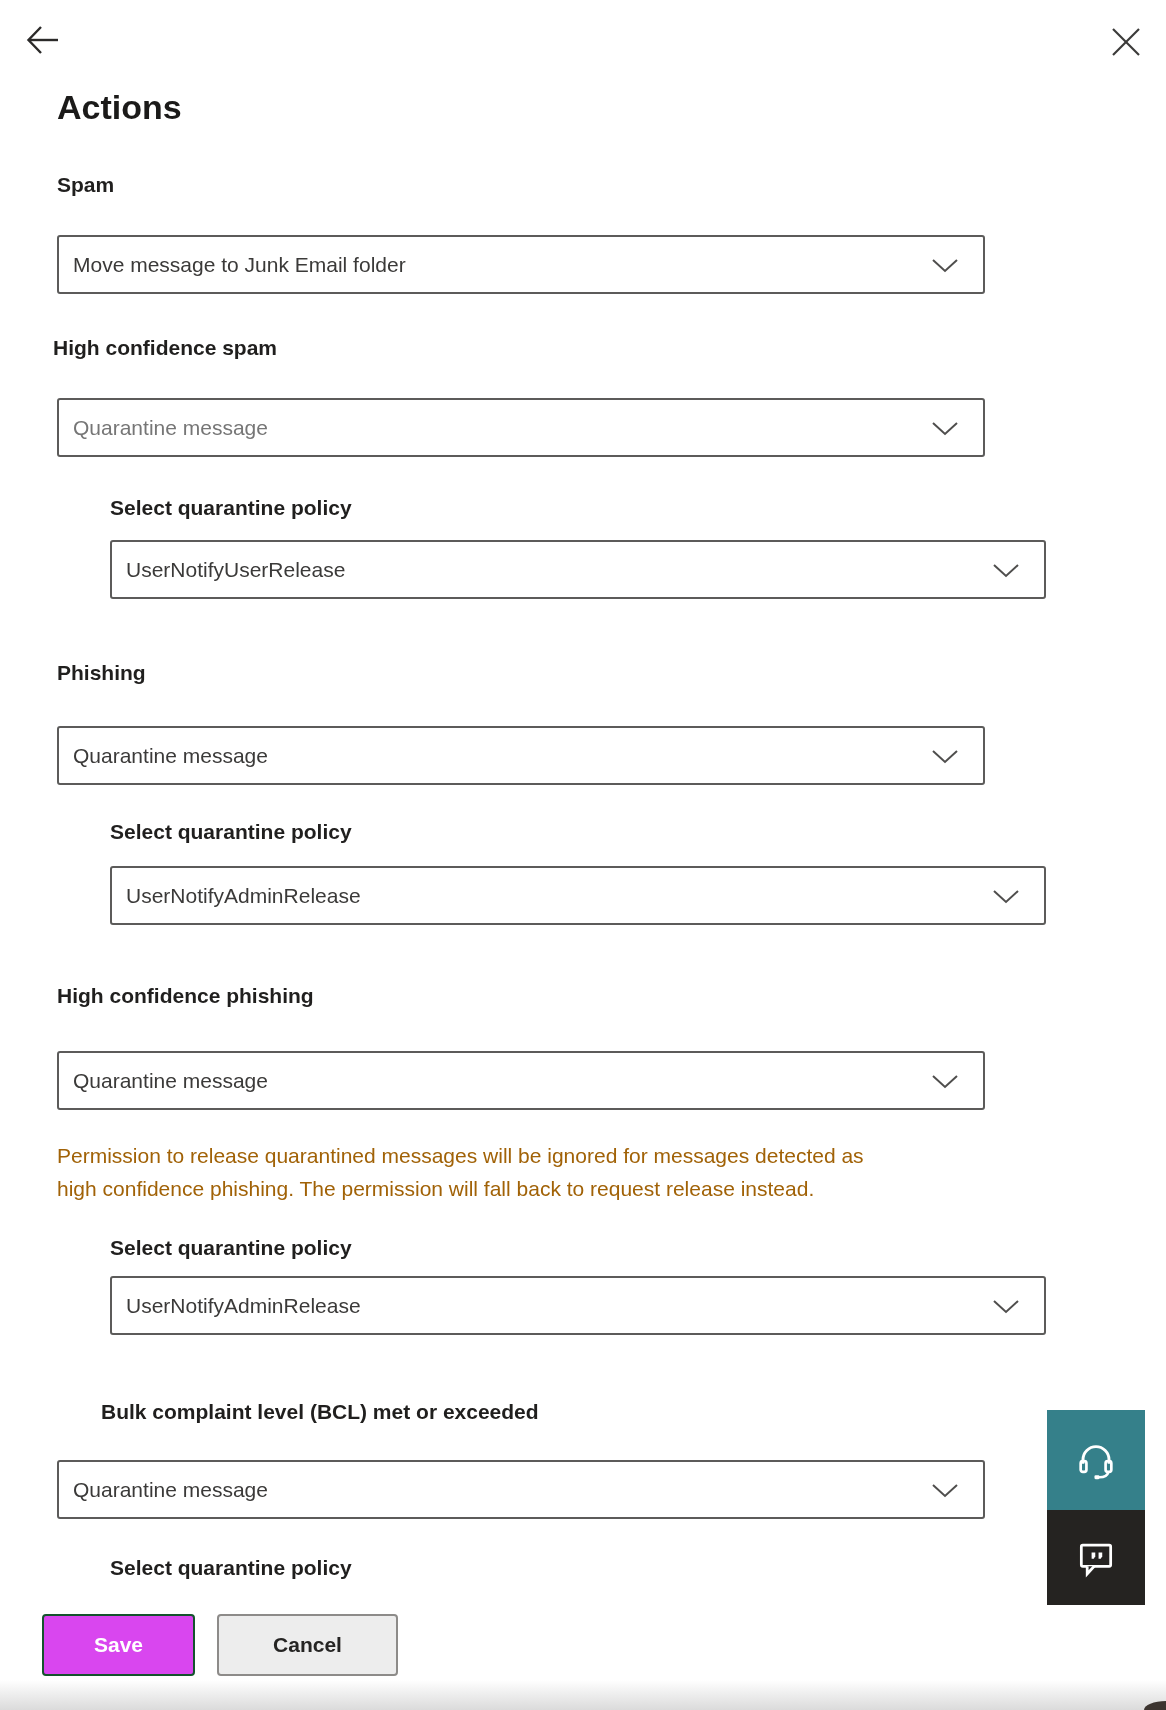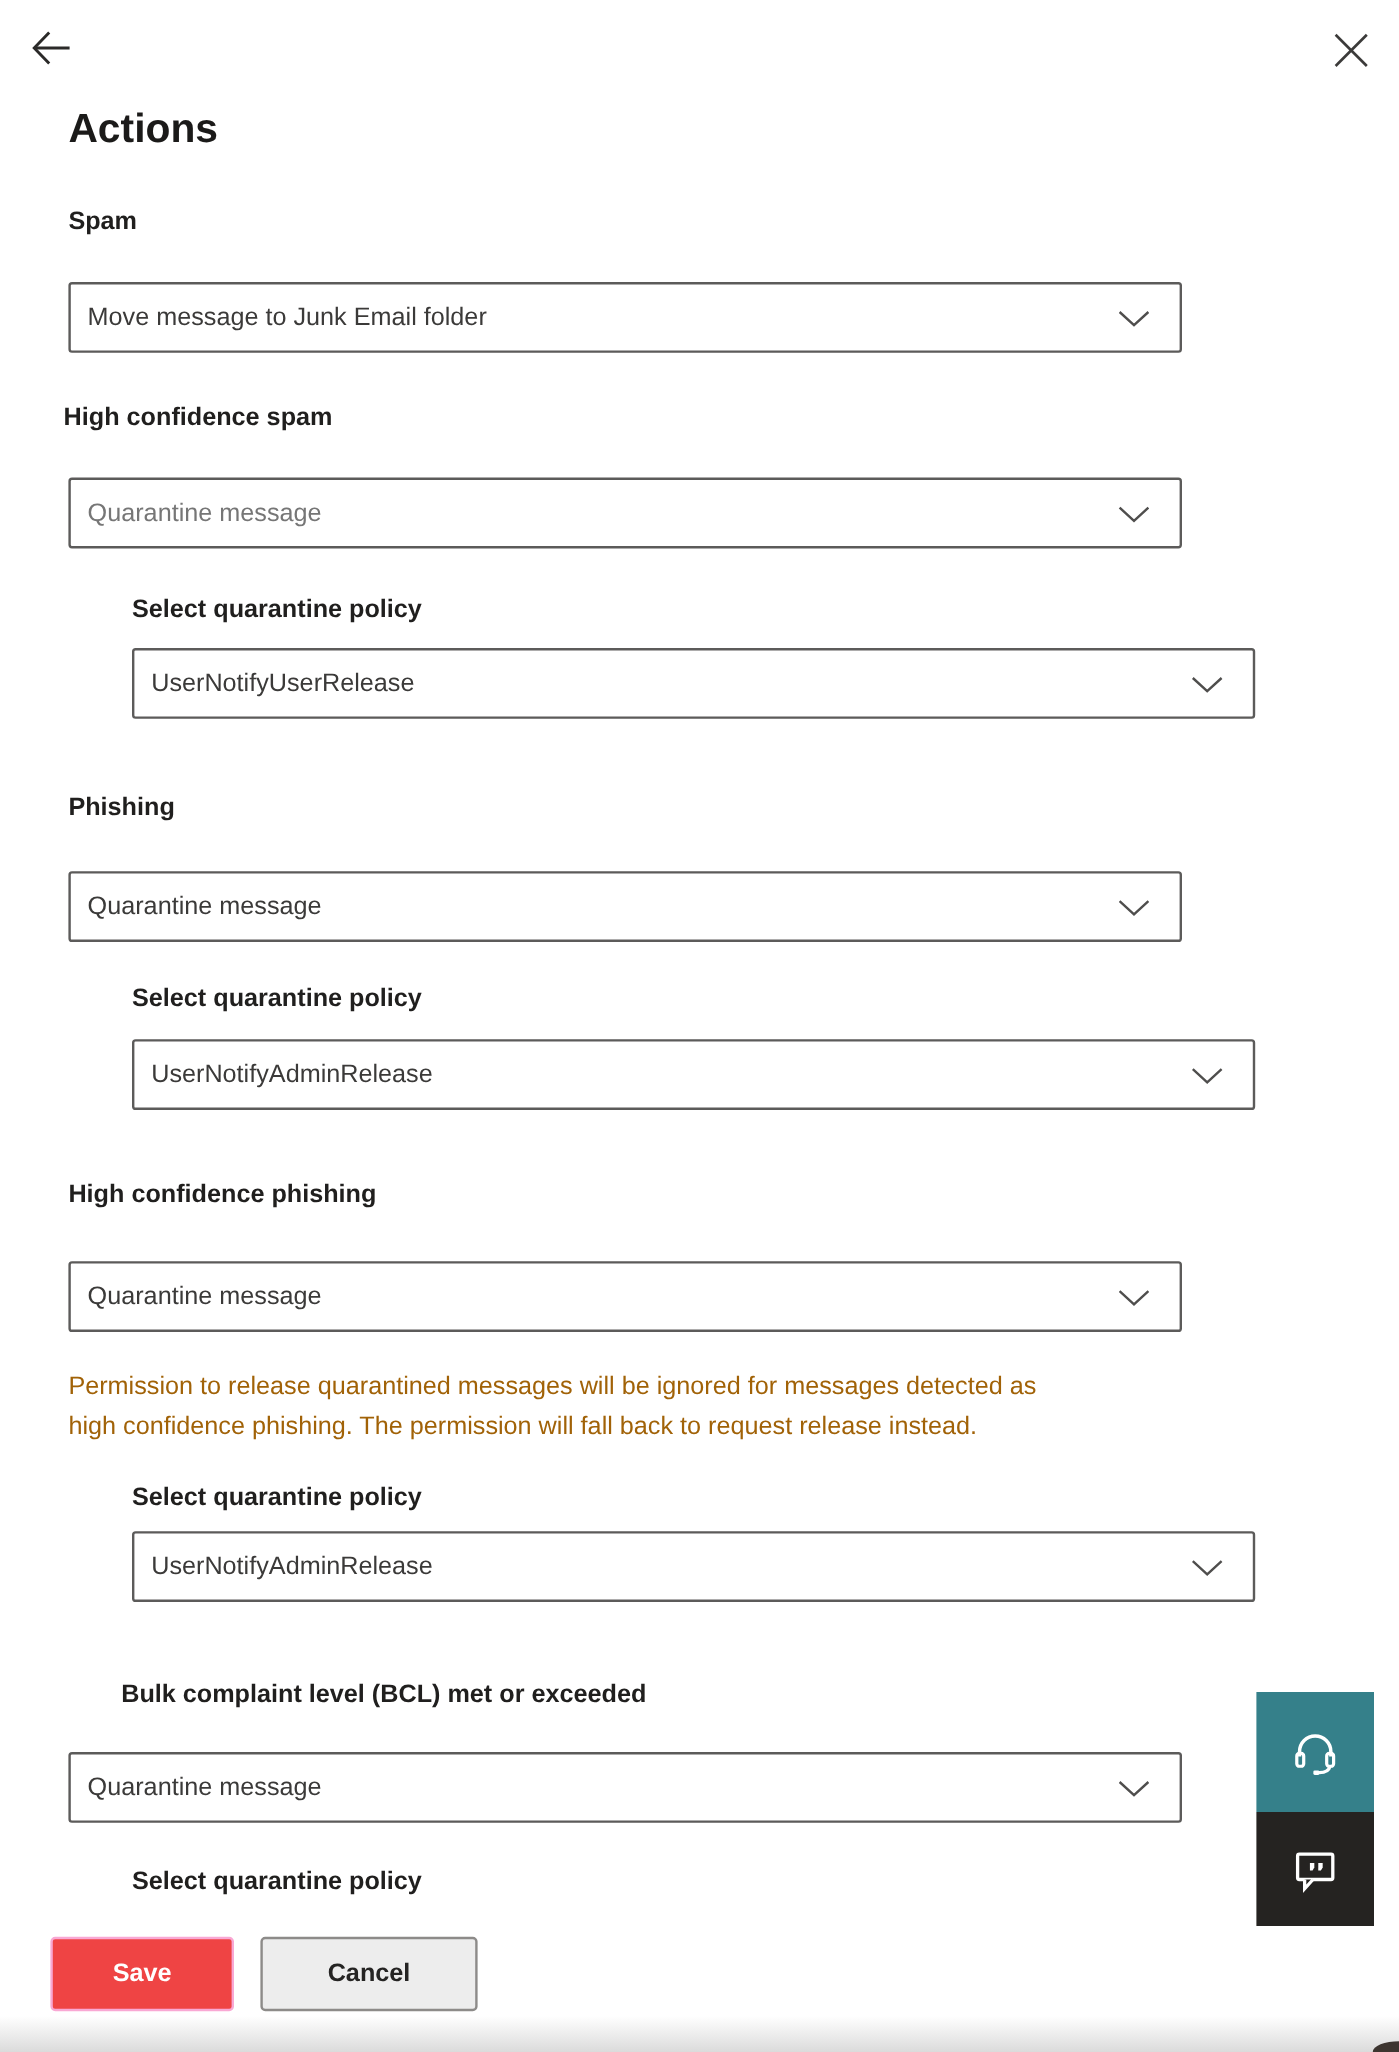--- a/index.html
+++ b/index.html
@@ -52,21 +52,21 @@
   }
 
   .footer-mask { position:absolute; left:0; top:1583px; width:1166px; height:127px; background:#ffffff; }
   .bottom-fade {
     position:absolute; left:0; bottom:0; width:1166px; height:30px;
     background:linear-gradient(to bottom, rgba(90,90,90,0) 0%, rgba(90,90,90,0.22) 100%);
     pointer-events:none;
   }
   .btn { position:absolute; top:1614px; height:62px; font-size:21px; font-weight:600;
          border-radius:4px; cursor:pointer; font-family:"Liberation Sans", sans-serif; }
-  .btn-save { left:42px; width:153px; background:#ef4444; border:2px solid #f9a8d4; color:#ffffff; }
+  .btn-save { left:42px; width:153px; background:#d946ef; border:2px solid #14532d; color:#ffffff; }
   .btn-cancel { left:217px; width:181px; background:#ededed; border:2px solid #8d8b89; color:#252423; }
 
   .float-btn { position:absolute; left:1047px; width:98px; border:none; cursor:pointer;
                display:flex; align-items:center; justify-content:center; }
   .support-btn { top:1410px; height:100px; background:#35808a; }
   .feedback-btn { top:1510px; height:95px; background:#252321; }
 
   .corner-wedge {
     position:absolute; right:0; bottom:0; width:22px; height:9px;
     background:#3d3530; border-top-left-radius:100% 100%;

